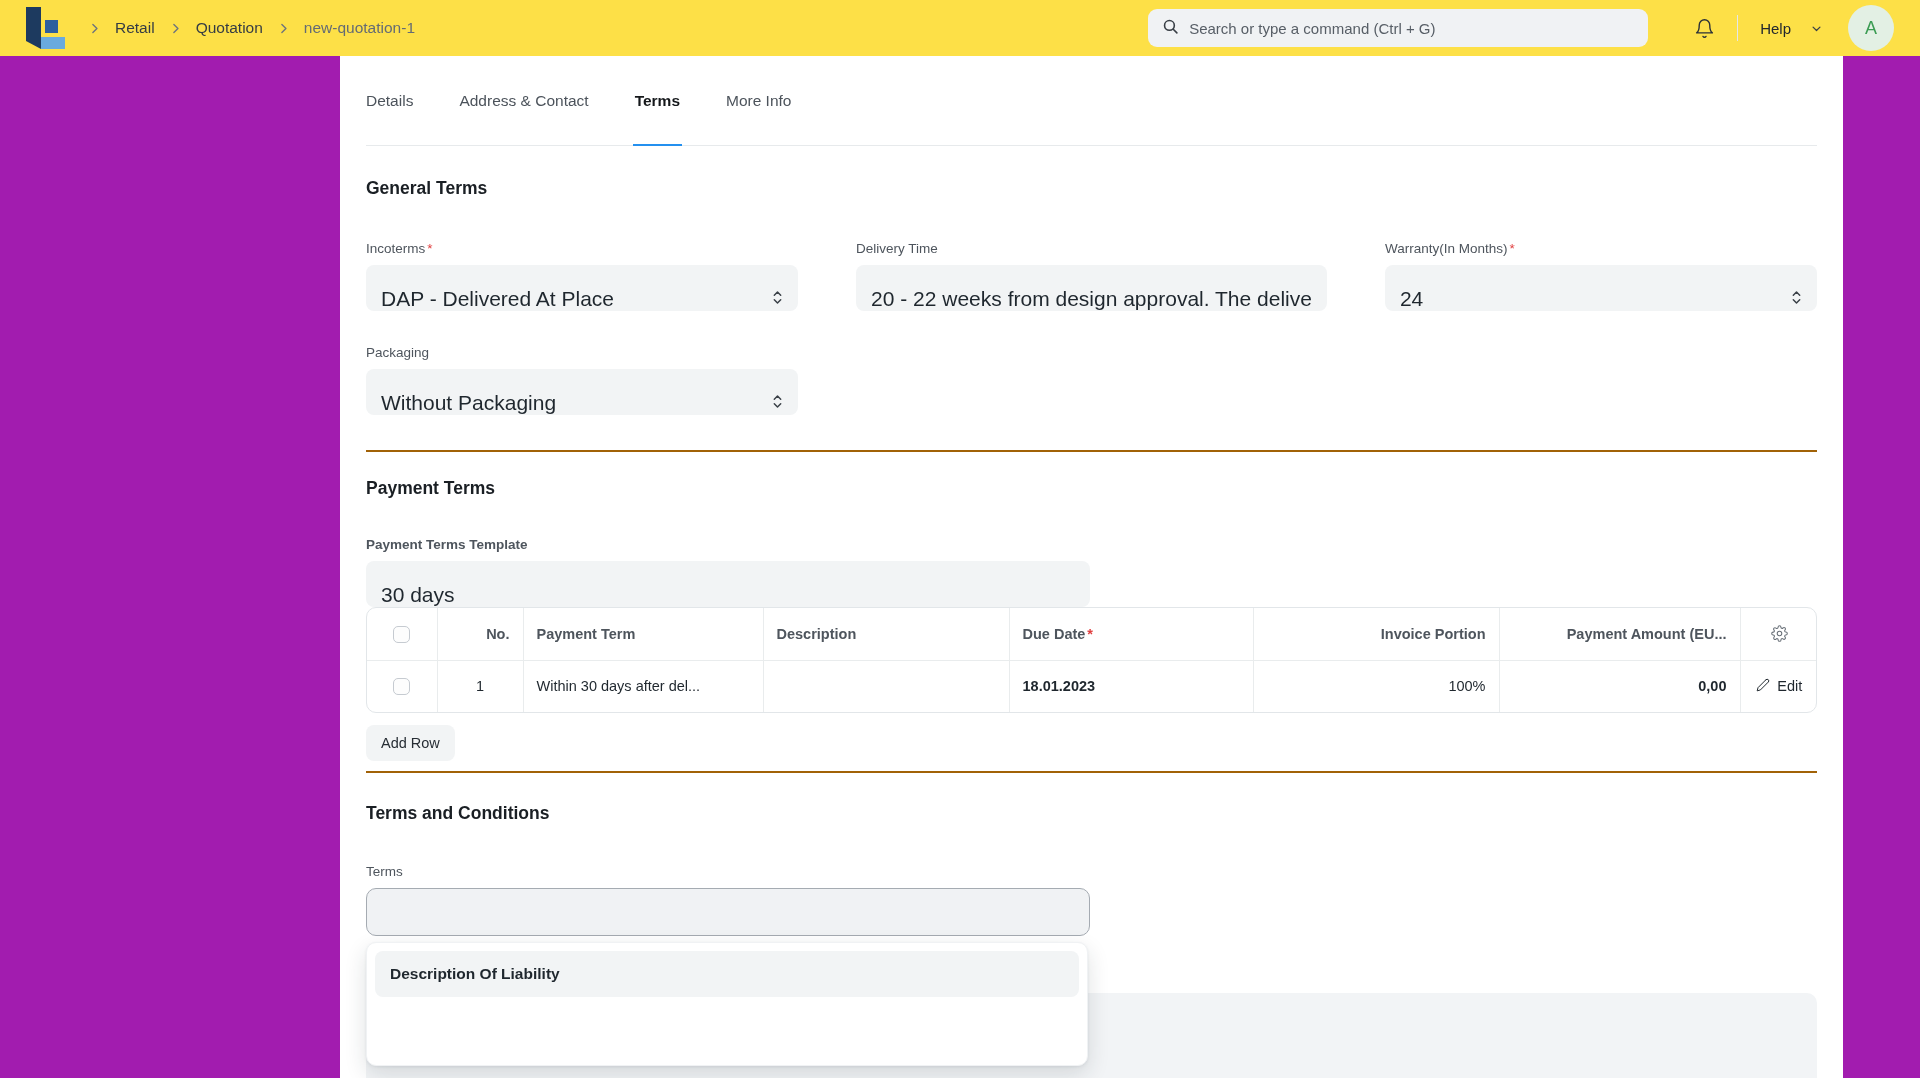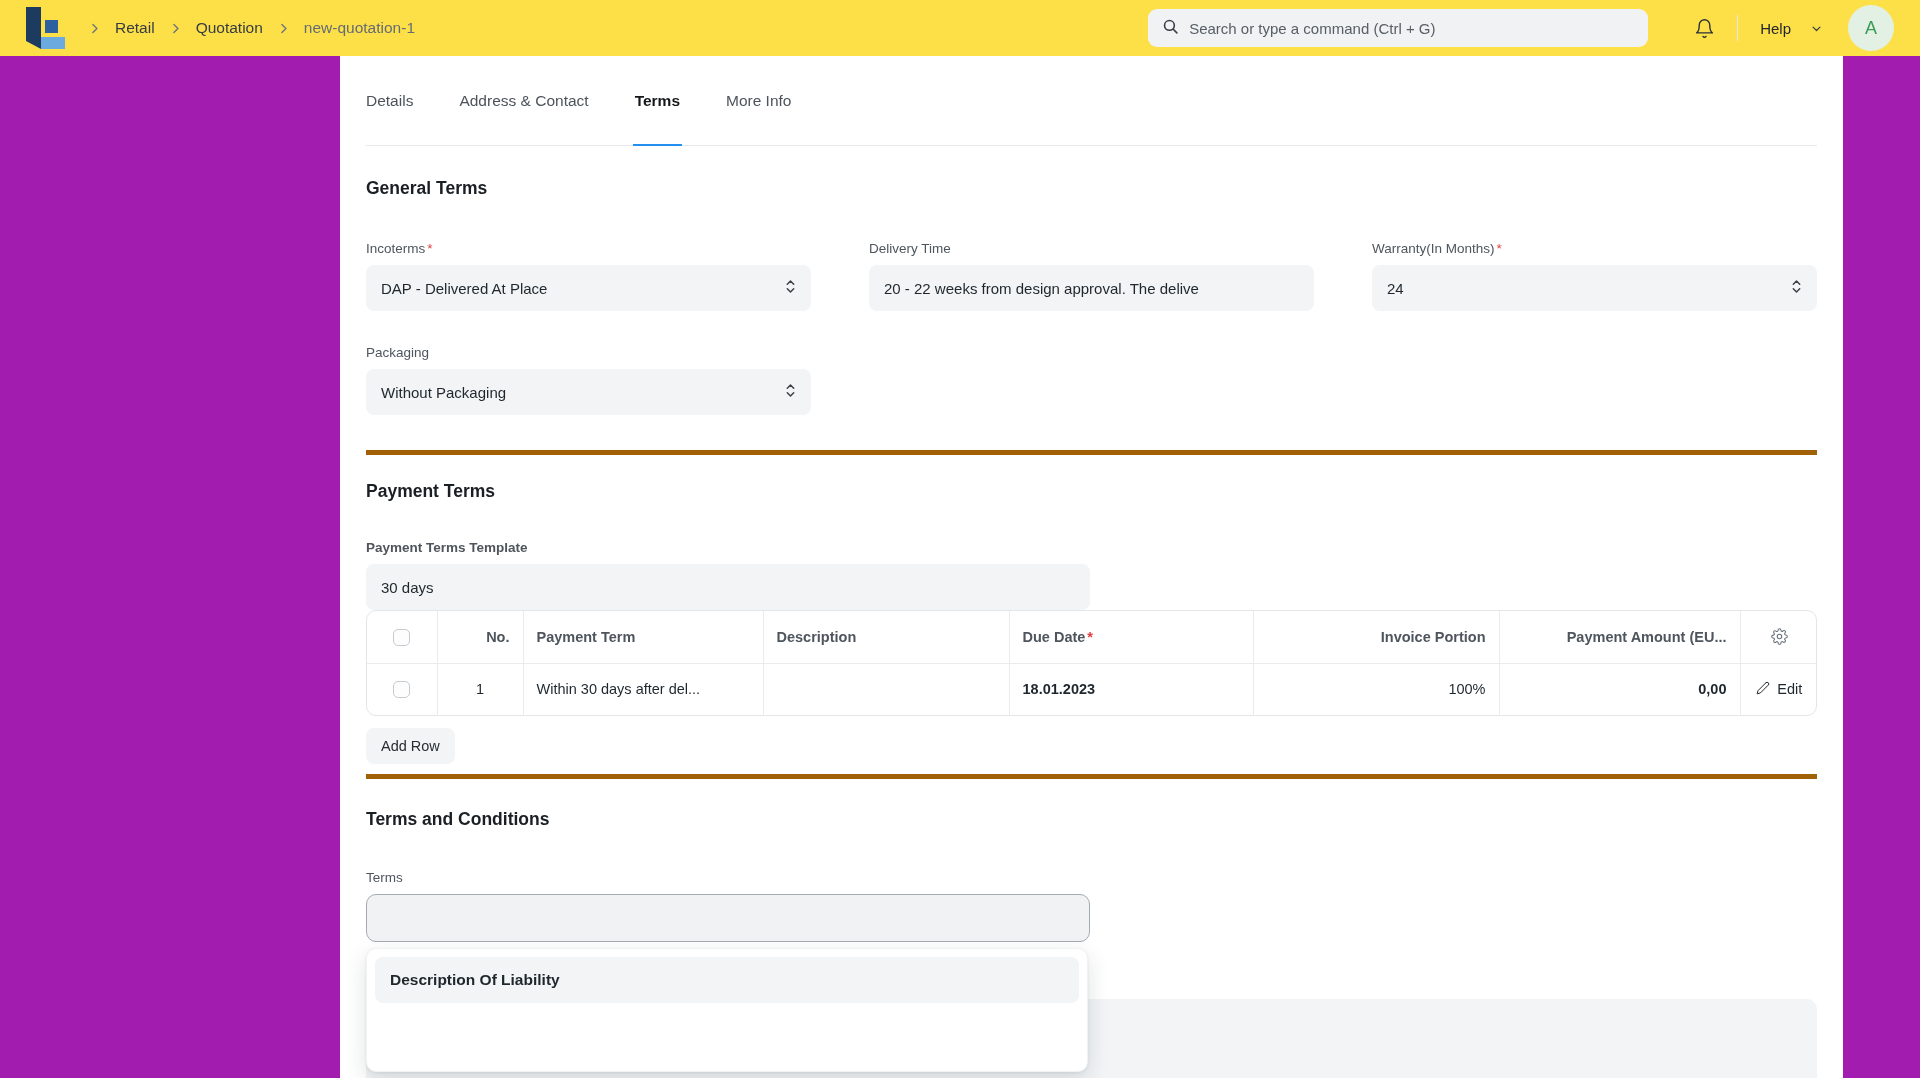--- a/index.html
+++ b/index.html
@@ -36,33 +36,33 @@
   
   .tabs { display:flex; gap:46px; height:90px; align-items:center; border-bottom:1px solid #e7eaec; }
   .tab { font-size:15.5px; color:#4c535b; cursor:pointer; position:relative;
     height:100%; display:flex; align-items:center; background:none; border:none;
     font-family:inherit; }
   .tab.active { color:#15181b; font-weight:700; }
   .tab.active::after { content:""; position:absolute; left:-2px; right:-2px; bottom:-1px;
     height:2px; background:#2490ef; }
 
   
-  .section { border-bottom:5px solid #a16207; }
+  .section { border-bottom:2px solid #a16207; }
   .section:last-child { border-bottom:none; }
   h2.sec-title { font-size:17.5px; font-weight:700; color:#1a1f24; }
   .sec-gt { padding:32px 0 35px; }
   .sec-pt { padding:26px 0 10px; }
   .sec-tc { padding:30px 0 0; }
 
   .grid3 { display:grid; grid-template-columns:repeat(3,1fr); column-gap:58px;
     row-gap:34px; margin-top:42px; }
   .f-label { display:block; font-size:13.5px; color:#4e555d; margin-bottom:9px; }
   .req { color:#e03e3e; margin-left:2px; }
   .control { height:46px; background:#f2f4f5; border-radius:8px; display:flex;
-    align-items:center; padding:0 15px; font-size:15px; color:#1f272e;
+    align-items:flex-end; padding:0 15px; font-size:21px; color:#1f272e;
     overflow:hidden; white-space:nowrap; cursor:pointer; }
   .control.select { justify-content:space-between; gap:8px; }
   .control .val { overflow:hidden; white-space:nowrap; }
 
   .half { width:724px; }
   .mt40 { margin-top:40px; }
   .mt38 { margin-top:38px;font-weight:bold; }
 
   
   .tbl-label { display:block; font-size:13.5px; color:#4e555d; margin:38px 0 8px; }

